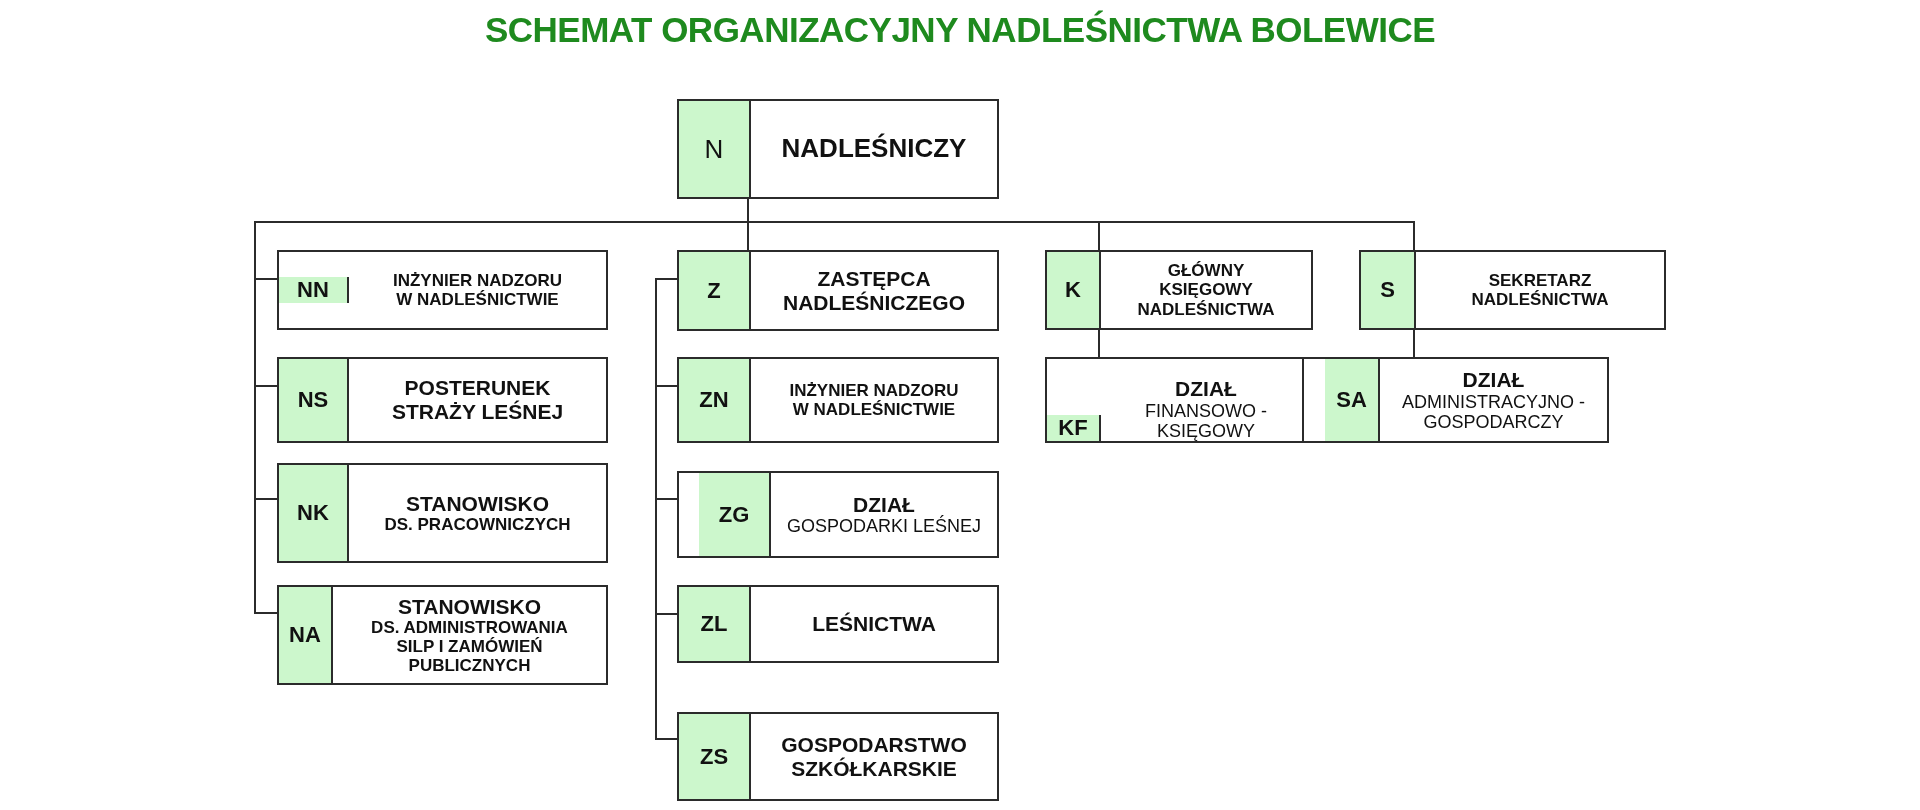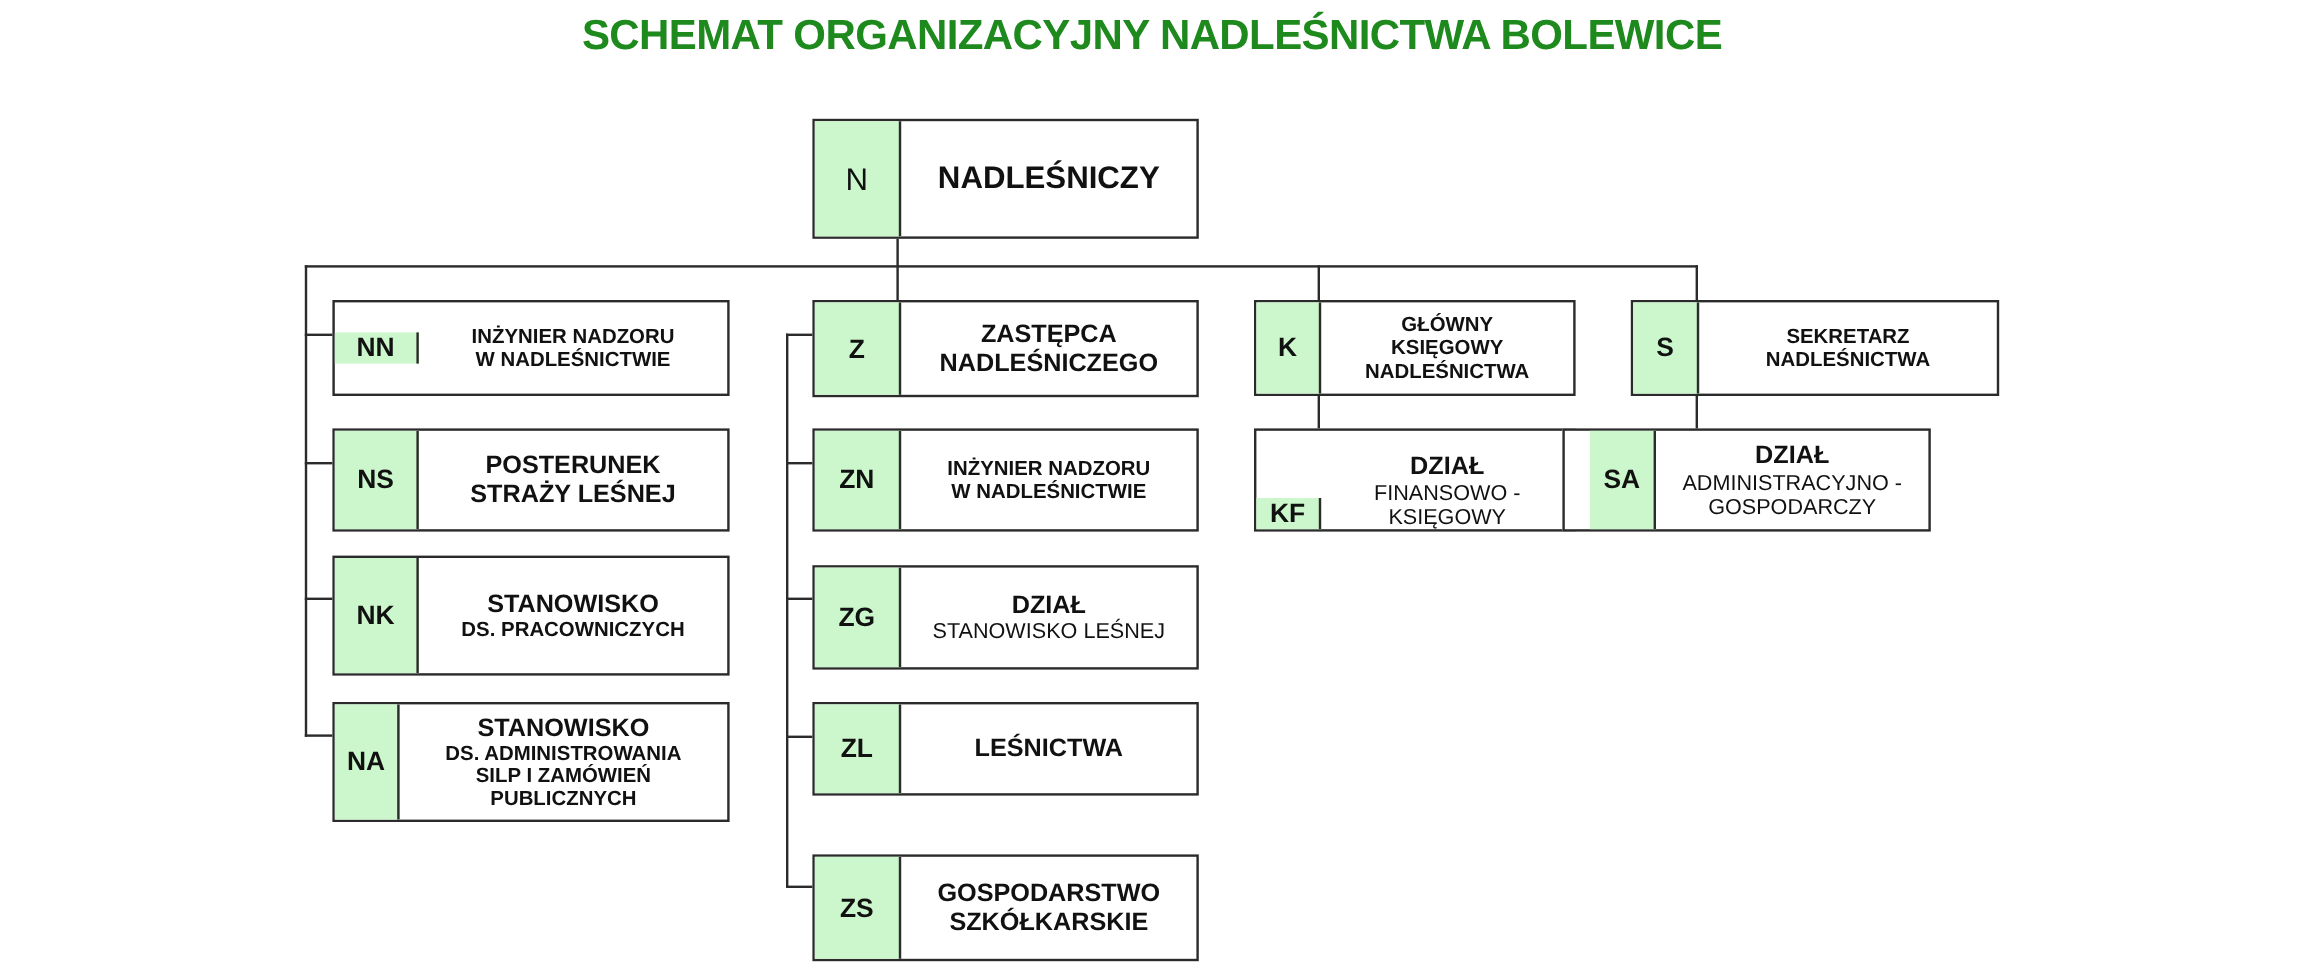--- a/index.html
+++ b/index.html
@@ -81,24 +81,24 @@
     </div>
 </div>
 <div class="box" style="left:677px;top:357px;width:322px;height:86px;">
   <div class="code" style="width:72px;">ZN</div>
   <div class="label">
       <span class="ls">INŻYNIER NADZORU</span>
       <span class="ls">W NADLEŚNICTWIE</span>
     </div>
 </div>
 <div class="box" style="left:677px;top:471px;width:322px;height:87px;">
-  <div class="code" style="width:72px;">ZG</div>
+  <div class="code" style="width:72px;margin-left:20px;">ZG</div>
   <div class="label">
       <span class="lb">DZIAŁ</span>
-      <span class="ln">STANOWISKO LEŚNEJ</span>
+      <span class="ln">GOSPODARKI LEŚNEJ</span>
     </div>
 </div>
 <div class="box" style="left:677px;top:585px;width:322px;height:78px;">
   <div class="code" style="width:72px;">ZL</div>
   <div class="label">
       <span class="lb">LEŚNICTWA</span>
     </div>
 </div>
 <div class="box" style="left:677px;top:712px;width:322px;height:89px;">
   <div class="code" style="width:72px;">ZS</div>

